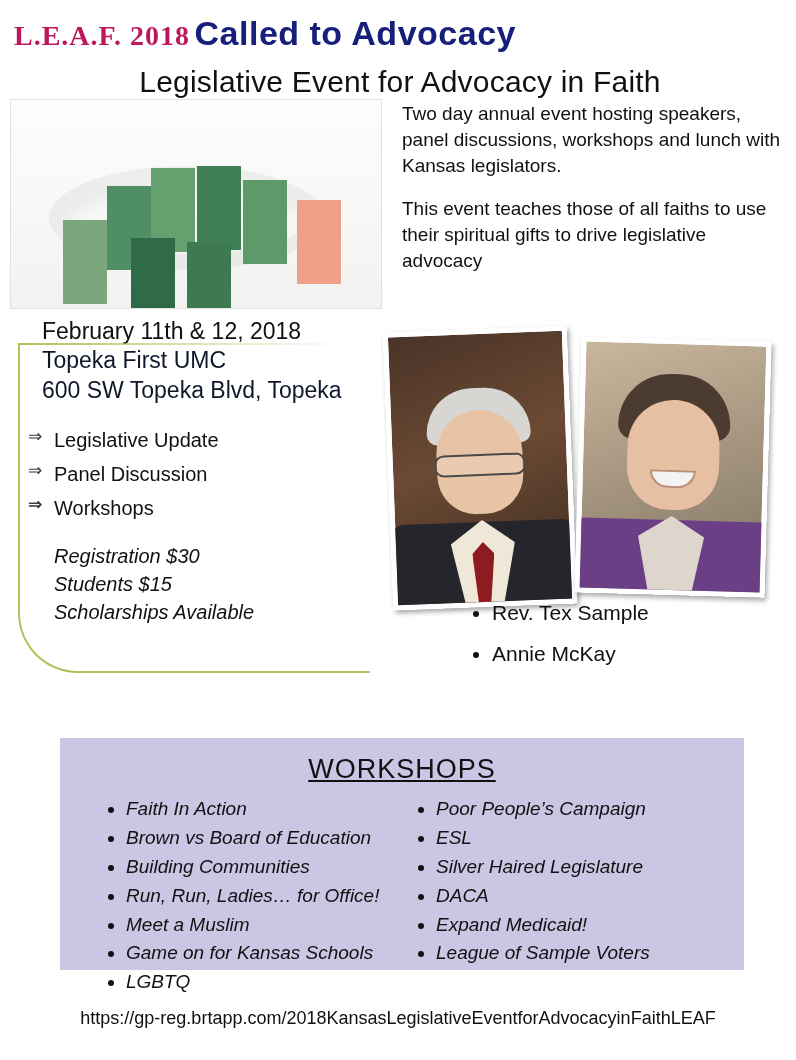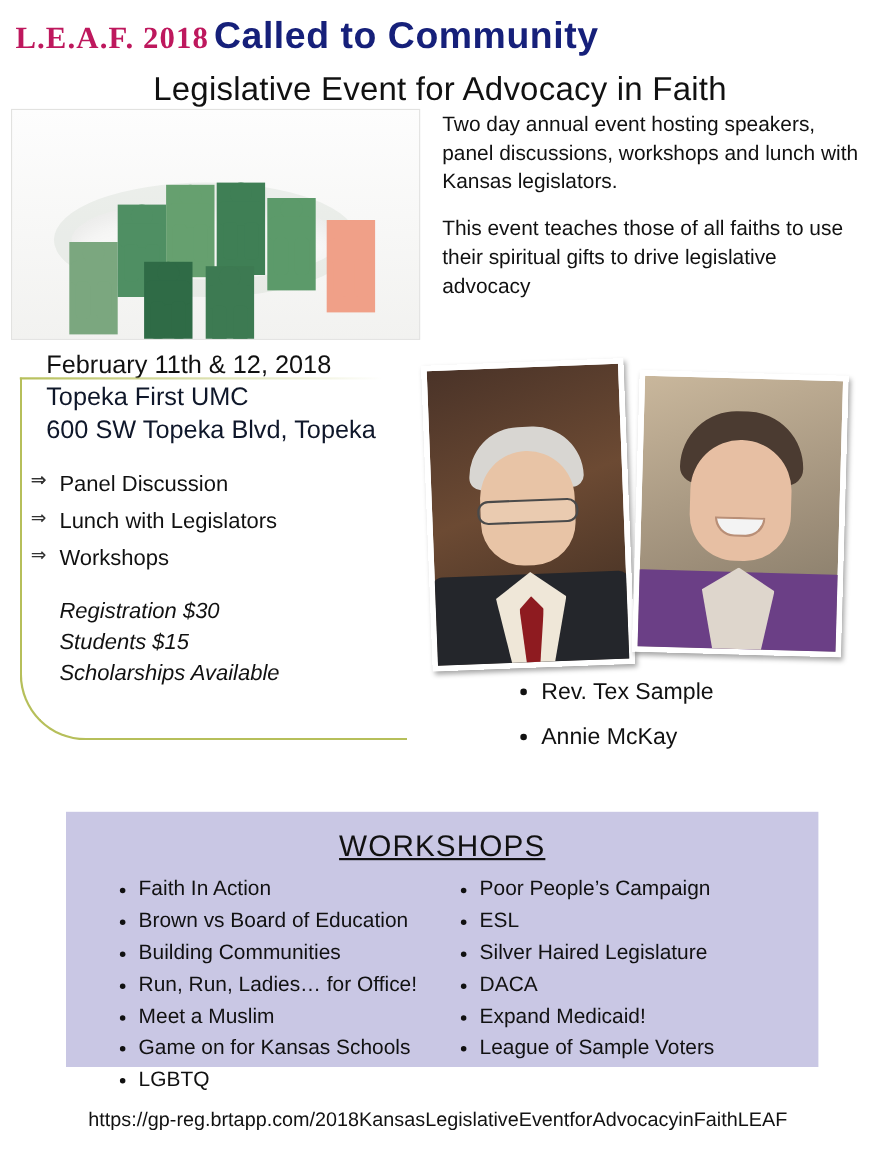--- a/index.html
+++ b/index.html
@@ -226,21 +226,21 @@
 
   .pm-hair { top: 30px; width: 112px; height: 66px; border-radius: 56px 56px 16px 16px; background:#4b3b31; }
   .pm-head { top: 56px; width: 92px; height: 110px; border-radius: 46px 46px 42px 42px; background:#e7bfa3; }
   .pm-smile { top: 126px; width: 46px; height: 18px; border-radius: 0 0 26px 26px; background:#f3f3f3; border:2px solid #b98f77; }
   .pm-top { top: 176px; width: 196px; height: 88px; background:#6b3f86; border-radius: 10px 10px 0 0; }
   .pm-shirt { top: 172px; width: 66px; height: 86px; background:#ded6cc; clip-path: polygon(50% 0,100% 24%,80% 100%,20% 100%,0 24%); }
 
   .speakers {
     position: absolute;
     left: 88px;
-    top: 292px;
+    top: 276px;
     margin: 0;
     padding-left: 22px;
     font-size: 21px;
     line-height: 1.95;
     color: #111;
   }
 
   
   .workshops {
     position: absolute;
@@ -259,20 +259,21 @@
     letter-spacing: 1px;
     color: #111;
     text-decoration: underline;
   }
   .ws-cols {
     display: flex;
     padding: 0 12px;
   }
   .ws-col {
     flex: 1 1 50%;
+    font-style: italic;
   }
   .ws-col ul {
     margin: 0;
     padding-left: 54px;
     font-size: 19px;
     line-height: 1.52;
     color: #111;
   }
   .ws-col.right ul { padding-left: 34px; }
 
@@ -283,21 +284,21 @@
     text-align: center;
     font-size: 18px;
     color: #111;
   }
 </style>
 </head>
 <body>
 
 <div class="header">
   <span class="title-leaf">L.E.A.F. 2018</span>
-  <span class="title-called">Called to Community</span>
+  <span class="title-called">Called to Advocacy</span>
   <div class="subtitle">Legislative Event for Advocacy in Faith</div>
 </div>
 
 <div class="hero">
 
   <div class="paperdolls">
     <div class="ring"></div>
     <div class="doll d1">
         <span class="head"></span>
         <span class="body"></span>
@@ -360,28 +361,28 @@
     <div class="swoosh"></div>
     <div class="swoosh-top"></div>
 
     <div class="event-date">February 11th &amp; 12, 2018</div>
     <div class="event-place">Topeka First UMC</div>
     <div class="event-place">600 SW Topeka Blvd, Topeka</div>
 
     <ul class="agenda">
       <li>
         <span class="arrow">⇒</span>
+        <span>Legislative Update</span>
       </li>
       <li>
         <span class="arrow">⇒</span>
         <span>Panel Discussion</span>
       </li>
       <li>
         <span class="arrow">⇒</span>
-        <span>Lunch with Legislators</span>
       </li>
       <li>
         <span class="arrow">⇒</span>
         <span>Workshops</span>
       </li>
     </ul>
 
     <div class="pricing">
       <div>Registration $30</div>
       <div>Students $15</div>

